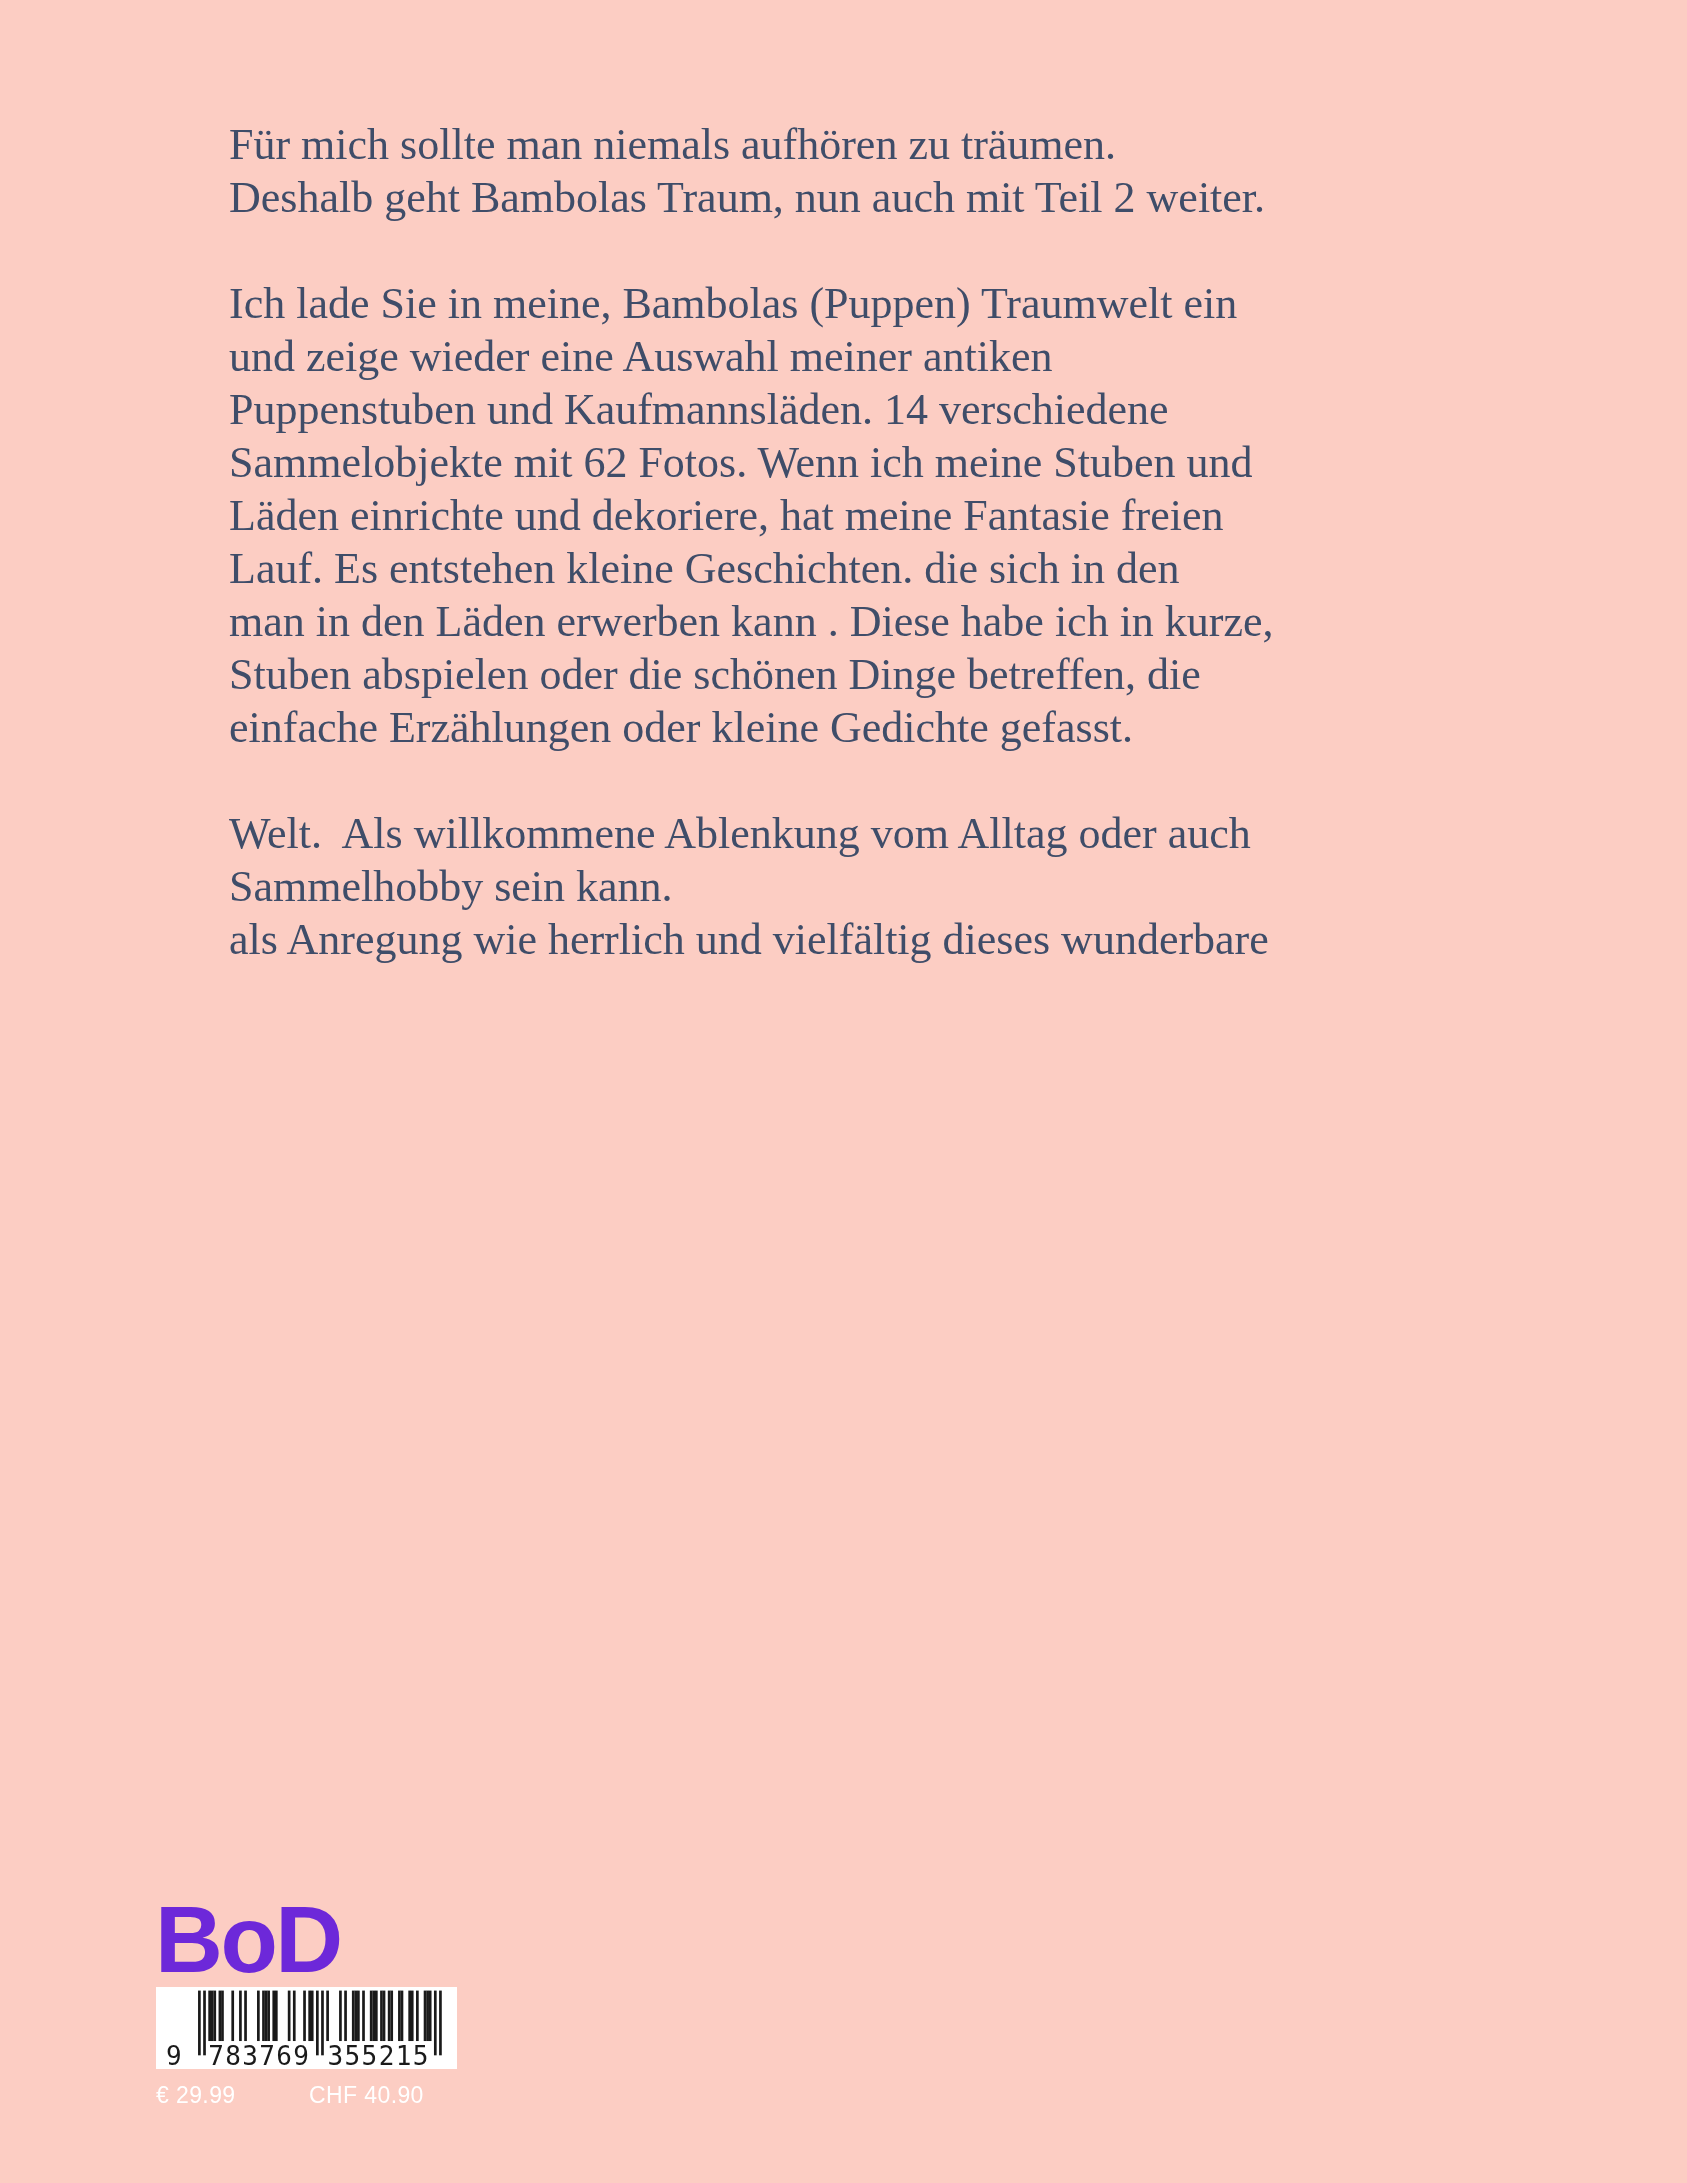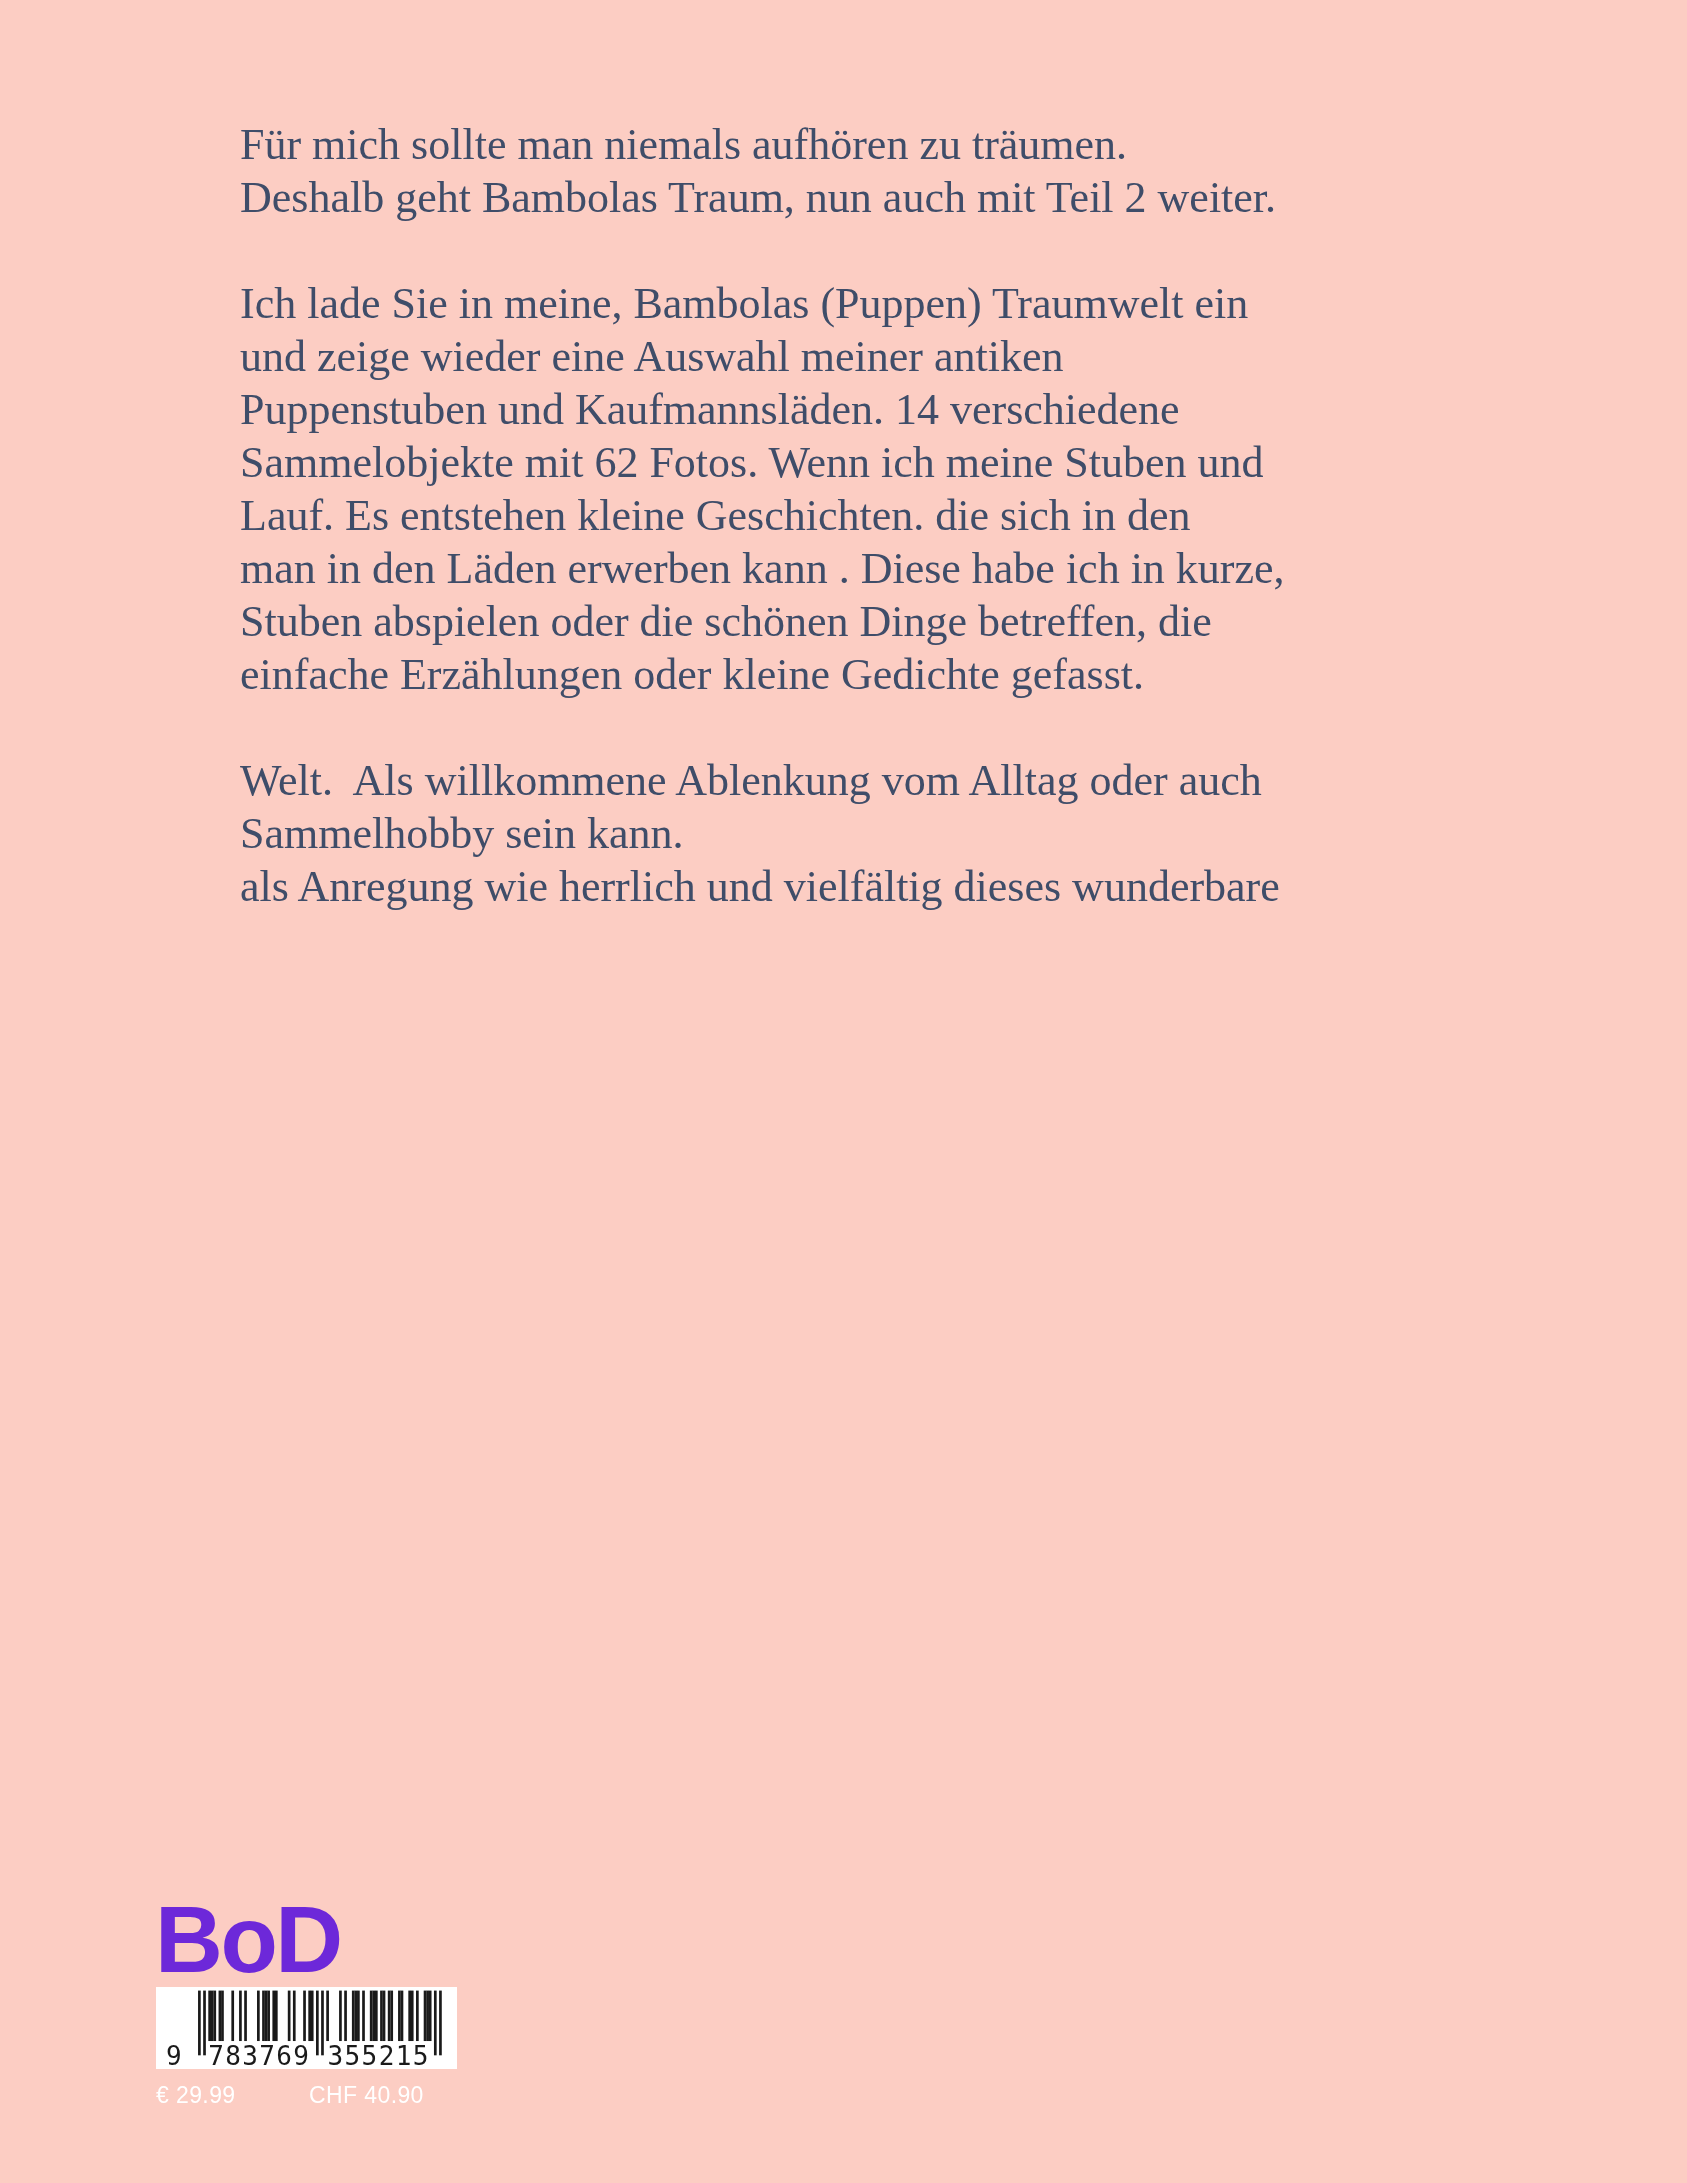--- a/index.html
+++ b/index.html
@@ -14,21 +14,21 @@
     width: 1687px; height: 2183px;
     background: #fccdc3;
   }
   .blurb {
     position: absolute;
     left: 229px; top: 118px;
     font-size: 44px;
     line-height: 53px;
     color: #3f4d69;
   }
-  .para { margin: 0 0 53px 11px; }
+  .para { margin: 0 0 53px 0; }
   .line { white-space: pre; }
 
   .bod-logo {
     position: absolute;
     left: 155px; top: 1893px;
     color: #6d28d9;
     font-family: "Liberation Sans", sans-serif;
     font-weight: bold;
     font-size: 94px;
     line-height: 94px;
@@ -67,20 +67,21 @@
   <div class="blurb">
     <div class="para">
       <div class="line">Für mich sollte man niemals aufhören zu träumen.</div>
       <div class="line">Deshalb geht Bambolas Traum, nun auch mit Teil 2 weiter.</div>
     </div>
     <div class="para">
       <div class="line">Ich lade Sie in meine, Bambolas (Puppen) Traumwelt ein</div>
       <div class="line">und zeige wieder eine Auswahl meiner antiken</div>
       <div class="line">Puppenstuben und Kaufmannsläden. 14 verschiedene</div>
       <div class="line">Sammelobjekte mit 62 Fotos. Wenn ich meine Stuben und</div>
+      <div class="line">Läden einrichte und dekoriere, hat meine Fantasie freien</div>
       <div class="line">Lauf. Es entstehen kleine Geschichten. die sich in den</div>
       <div class="line">man in den Läden erwerben kann . Diese habe ich in kurze,</div>
       <div class="line">Stuben abspielen oder die schönen Dinge betreffen, die</div>
       <div class="line">einfache Erzählungen oder kleine Gedichte gefasst.</div>
     </div>
     <div class="para">
       <div class="line">Welt.  Als willkommene Ablenkung vom Alltag oder auch</div>
       <div class="line">Sammelhobby sein kann.</div>
       <div class="line">als Anregung wie herrlich und vielfältig dieses wunderbare</div>
     </div>

